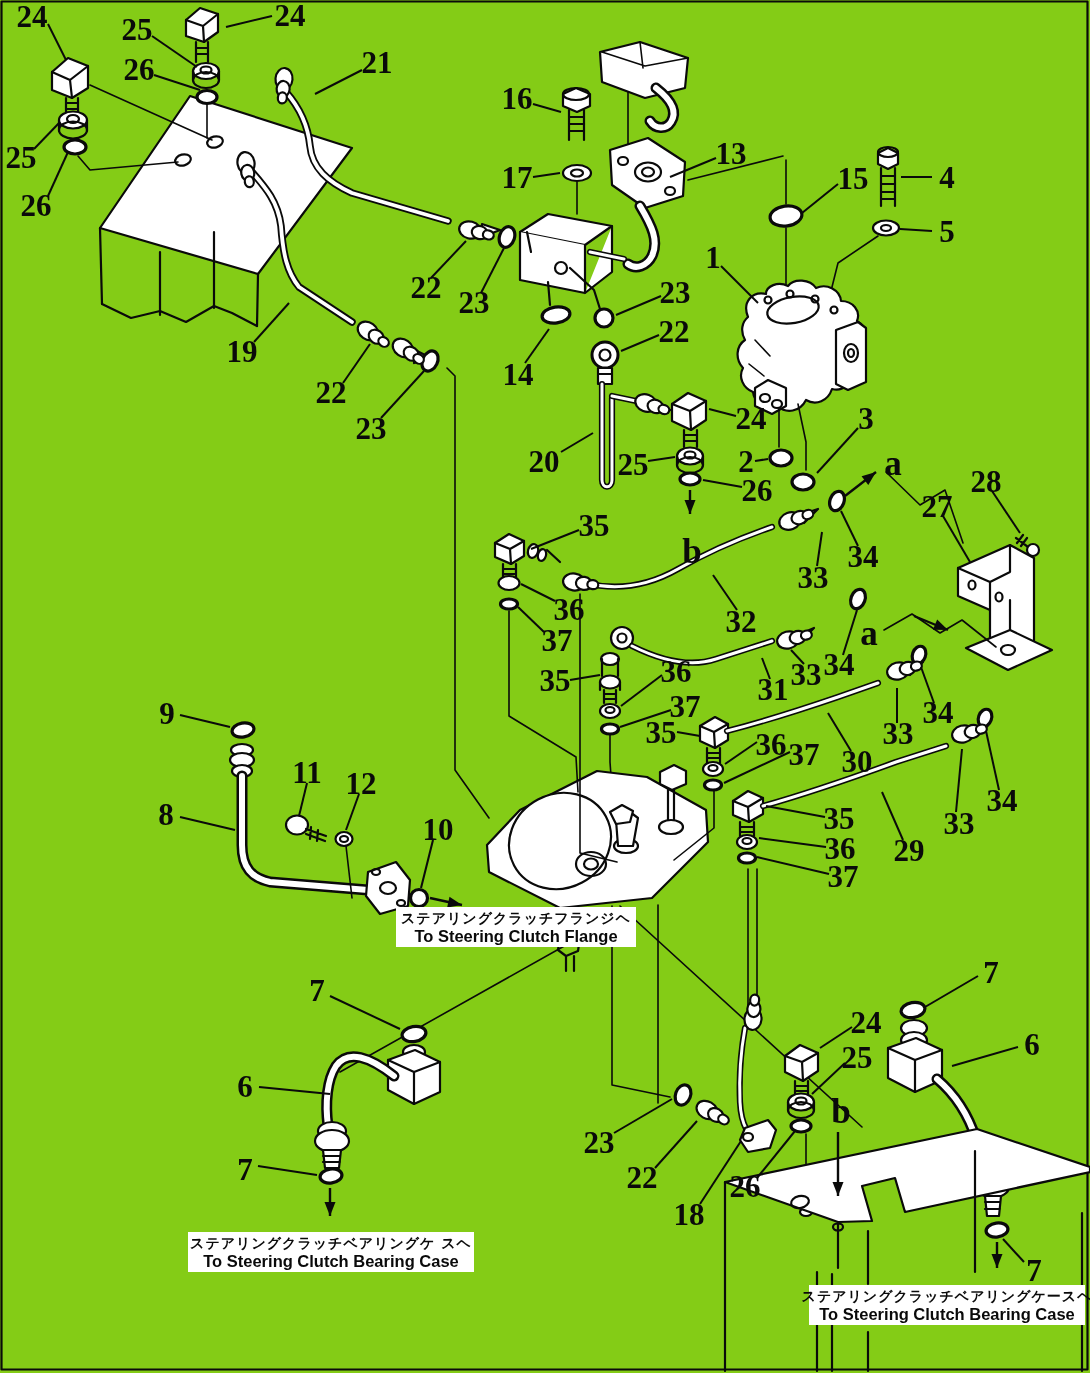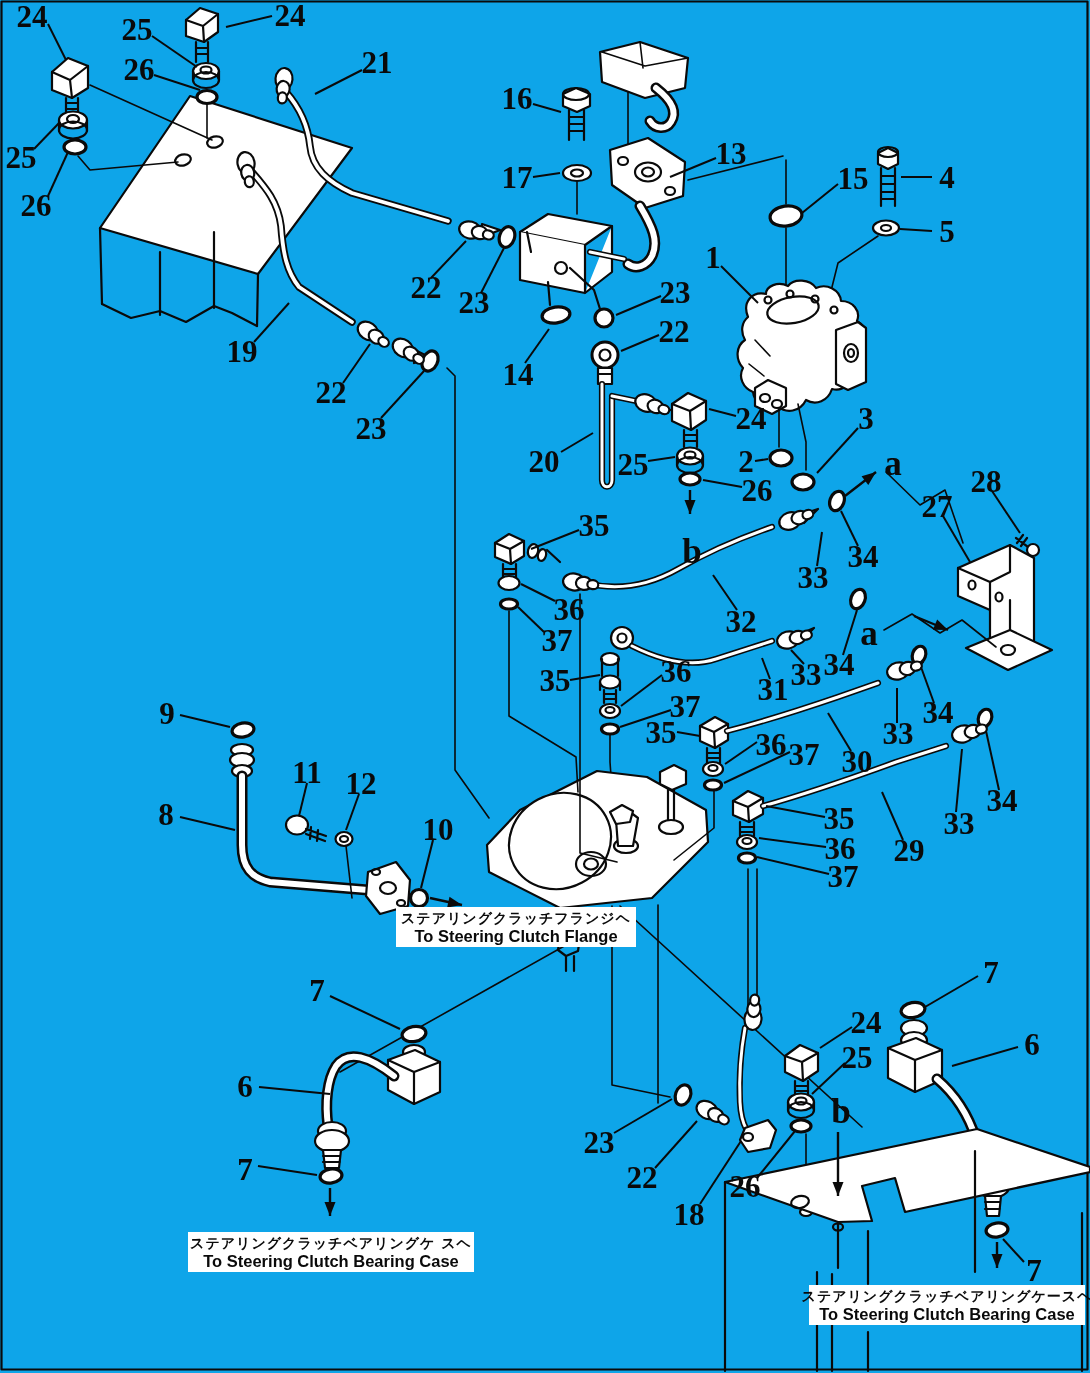--- a/index.html
+++ b/index.html
@@ -1,16 +1,16 @@
 <!DOCTYPE html>
 <html><head>
 <meta charset="utf-8">
 <style>
   html,body{margin:0;padding:0;background:#888;}
-  .wrap{position:relative;width:1090px;height:1373px;background:#0ea5e9;margin:0 auto;
+  .wrap{position:relative;width:1090px;height:1373px;background:#84cc16;margin:0 auto;
         font-family:"Liberation Sans",sans-serif;overflow:hidden;}
   svg{position:absolute;left:0;top:0;}
   .art{fill:none;stroke:#0a0a0a;stroke-width:2.2;stroke-linecap:round;stroke-linejoin:round;}
   .fillw{fill:#fff;}
   .thin{stroke-width:1.6;}
   .ow{stroke-width:3.2;fill:#fff;}
   .pipe{fill:none;stroke:#0a0a0a;stroke-width:7.5;stroke-linecap:round;stroke-linejoin:round;}
   .pipe.thick{stroke-width:11;}
   .pipe.slim{stroke-width:6.2;}
   .pipe-core{fill:none;stroke:#fff;stroke-width:3.8;stroke-linecap:round;stroke-linejoin:round;}

